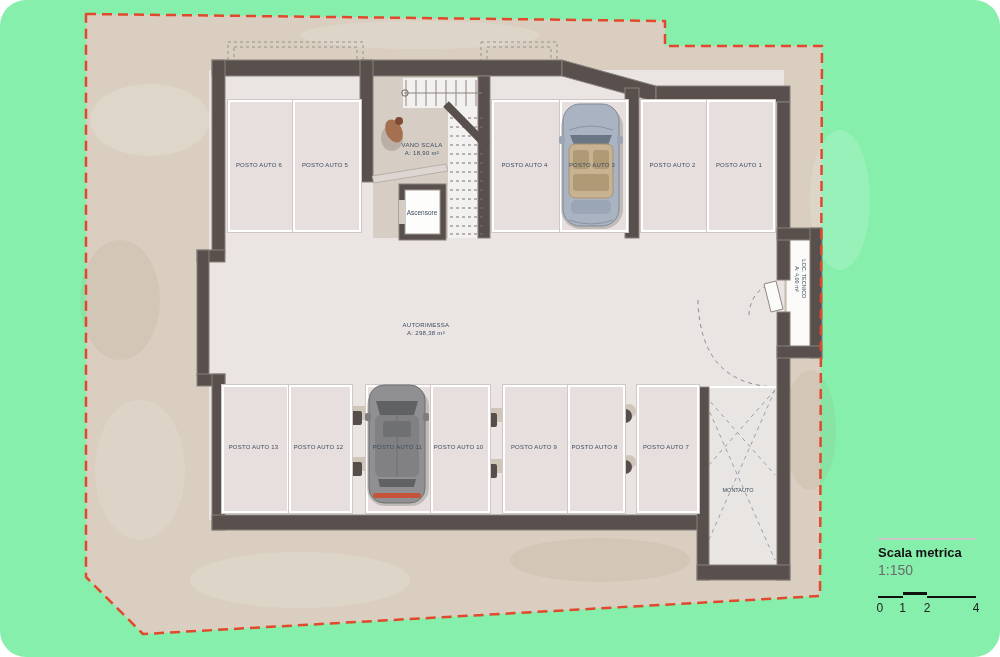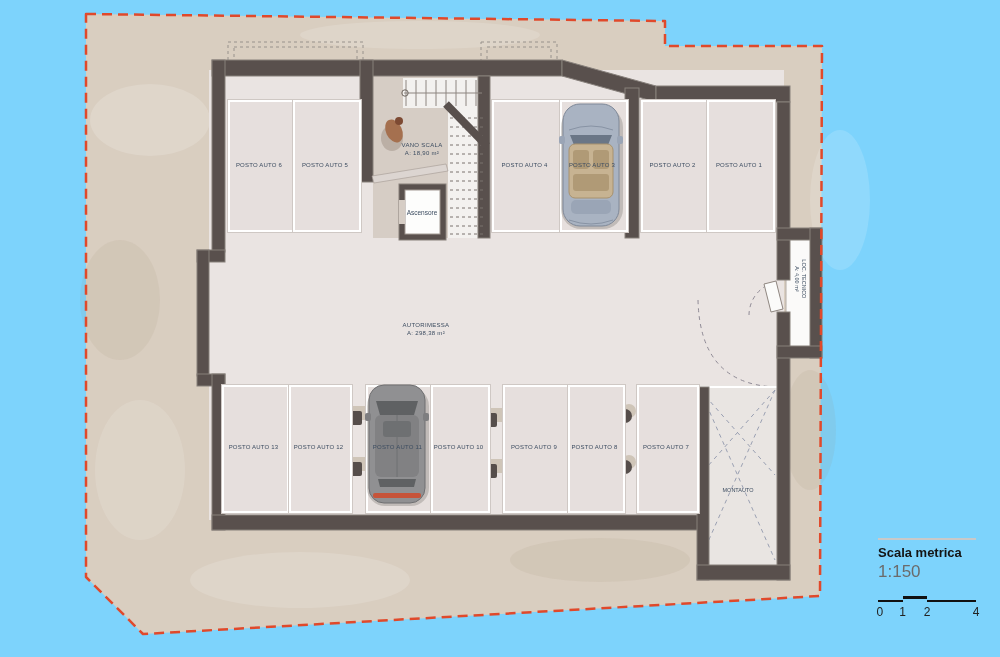--- a/index.html
+++ b/index.html
@@ -1,32 +1,32 @@
 <!DOCTYPE html>
 <html><head>
 <meta charset="utf-8">
 <style>
   html,body{margin:0;padding:0;background:#ffffff;}
-  #canvas{position:relative;width:1000px;height:657px;background:#7dd3fc;overflow:hidden;
-          font-family:"Liberation Sans", sans-serif;}
+  #canvas{position:relative;width:1000px;height:657px;background:#86efac;overflow:hidden;
+          font-family:"Liberation Sans", sans-serif;border-radius:26px;}
   svg{position:absolute;left:0;top:0;}
   .lbl{position:absolute;color:#3c4c60;text-align:center;line-height:1.25;z-index:5;
        font-family:"Liberation Sans", sans-serif;white-space:nowrap;pointer-events:none;}
   .stall-lbl{font-size:6px;letter-spacing:.2px;}
   .room-lbl{font-size:6px;letter-spacing:.3px;}
   .stall{position:absolute;background:#e6dfdd;border:2px solid #ffffff;box-shadow:0 0 0 1px #cfc8c4;
          z-index:2;}
   .stall-top{top:100px;height:128px;}
   .stall-bottom{top:385px;height:124px;}
   .carbox{position:absolute;z-index:3;}
   
   #legend{position:absolute;left:878px;top:538px;width:98px;z-index:6;}
   #legend .rule{height:0;border-top:2px solid #c9c9c9;margin-bottom:5px;}
   #legend .t{font-size:13px;font-weight:bold;color:#141414;}
-  #legend .r{font-size:17px;color:#6b6b6b;margin-top:2px;}
+  #legend .r{font-size:14px;color:#6b6b6b;margin-top:2px;}
   #scalebar{position:relative;height:6px;margin-top:14px;}
   #scalebar .seg{position:absolute;background:#111;height:2.5px;}
   #ticks{position:relative;height:14px;margin-top:3px;font-size:12px;color:#222;}
   #ticks span{position:absolute;transform:translateX(-50%);}
   .rot90{transform:rotate(90deg);transform-origin:center center;}
 </style>
 </head>
 <body>
 
 <div id="canvas">

